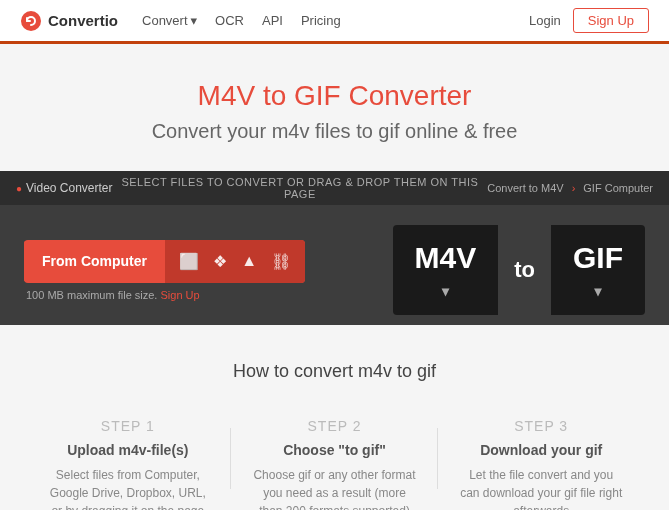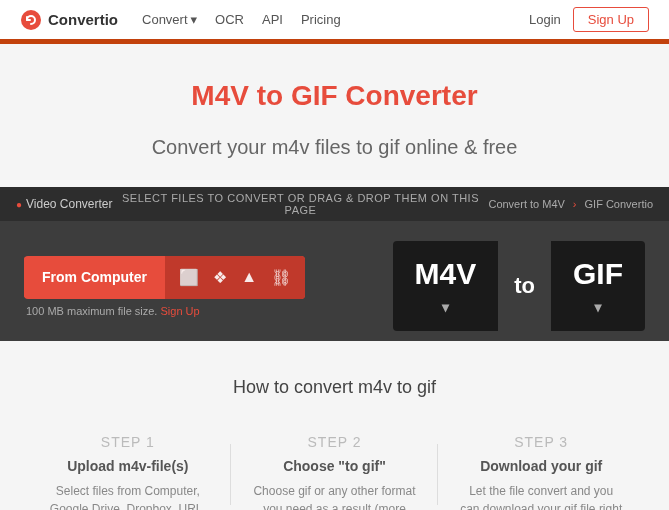--- a/index.html
+++ b/index.html
@@ -5,21 +5,21 @@
     * { box-sizing: border-box; margin: 0; padding: 0; }
     body { font-family: Arial, Helvetica, sans-serif; background: #f5f5f5; color: #333; font-size: 14px; }
 
     
     nav {
       background: #fff;
       display: flex;
       align-items: center;
       padding: 0 20px;
       height: 44px;
-      border-bottom: 5px solid #c2410c;
+      border-bottom: 3px solid #c2410c;
     }
     .nav-logo {
       display: flex;
       align-items: center;
       gap: 6px;
       font-weight: bold;
       font-size: 15px;
       color: #333;
       margin-right: 24px;
     }
@@ -63,22 +63,22 @@
 
     
     .hero {
       background: #f5f5f5;
       text-align: center;
       padding: 36px 20px 28px;
     }
     .hero-title {
       color: #e74c3c;
       font-size: 28px;
-      font-weight: bold;
-      margin-bottom: 24px;
+      font-weight: normal;
+      margin-bottom: 8px;
     }
     .hero-subtitle {
       color: #666;
       font-size: 20px;
     }
 
     
     .converter-section {
       background: #3d3d3d;
       padding: 0;
@@ -306,21 +306,21 @@
 
   <div class="converter-topbar">
     <div class="topbar-left">
       <span class="topbar-bullet">●</span>
       <span>Video Converter</span>
     </div>
     <div class="topbar-center">SELECT FILES TO CONVERT OR DRAG &amp; DROP THEM ON THIS PAGE</div>
     <div class="topbar-right">
       <span>Convert to M4V</span>
       <span class="topbar-right-sep">›</span>
-      <span>GIF Convertio</span>
+      <span>GIF Computer</span>
     </div>
   </div>
 
   <div class="converter-main">
 
     <div class="upload-area">
       <div class="upload-btn-row">
         <button class="from-computer-btn">From Computer</button>
         <div class="upload-icons">
           <span class="upload-icon">⬜</span>

